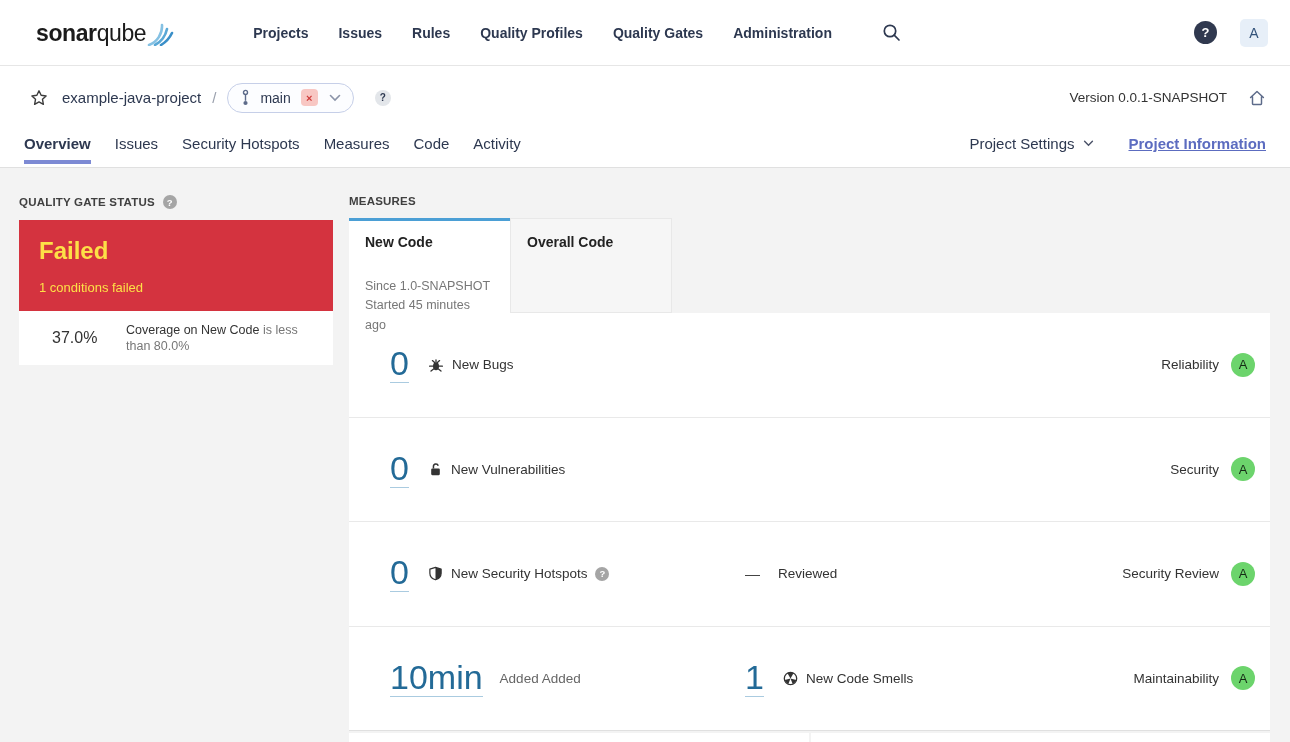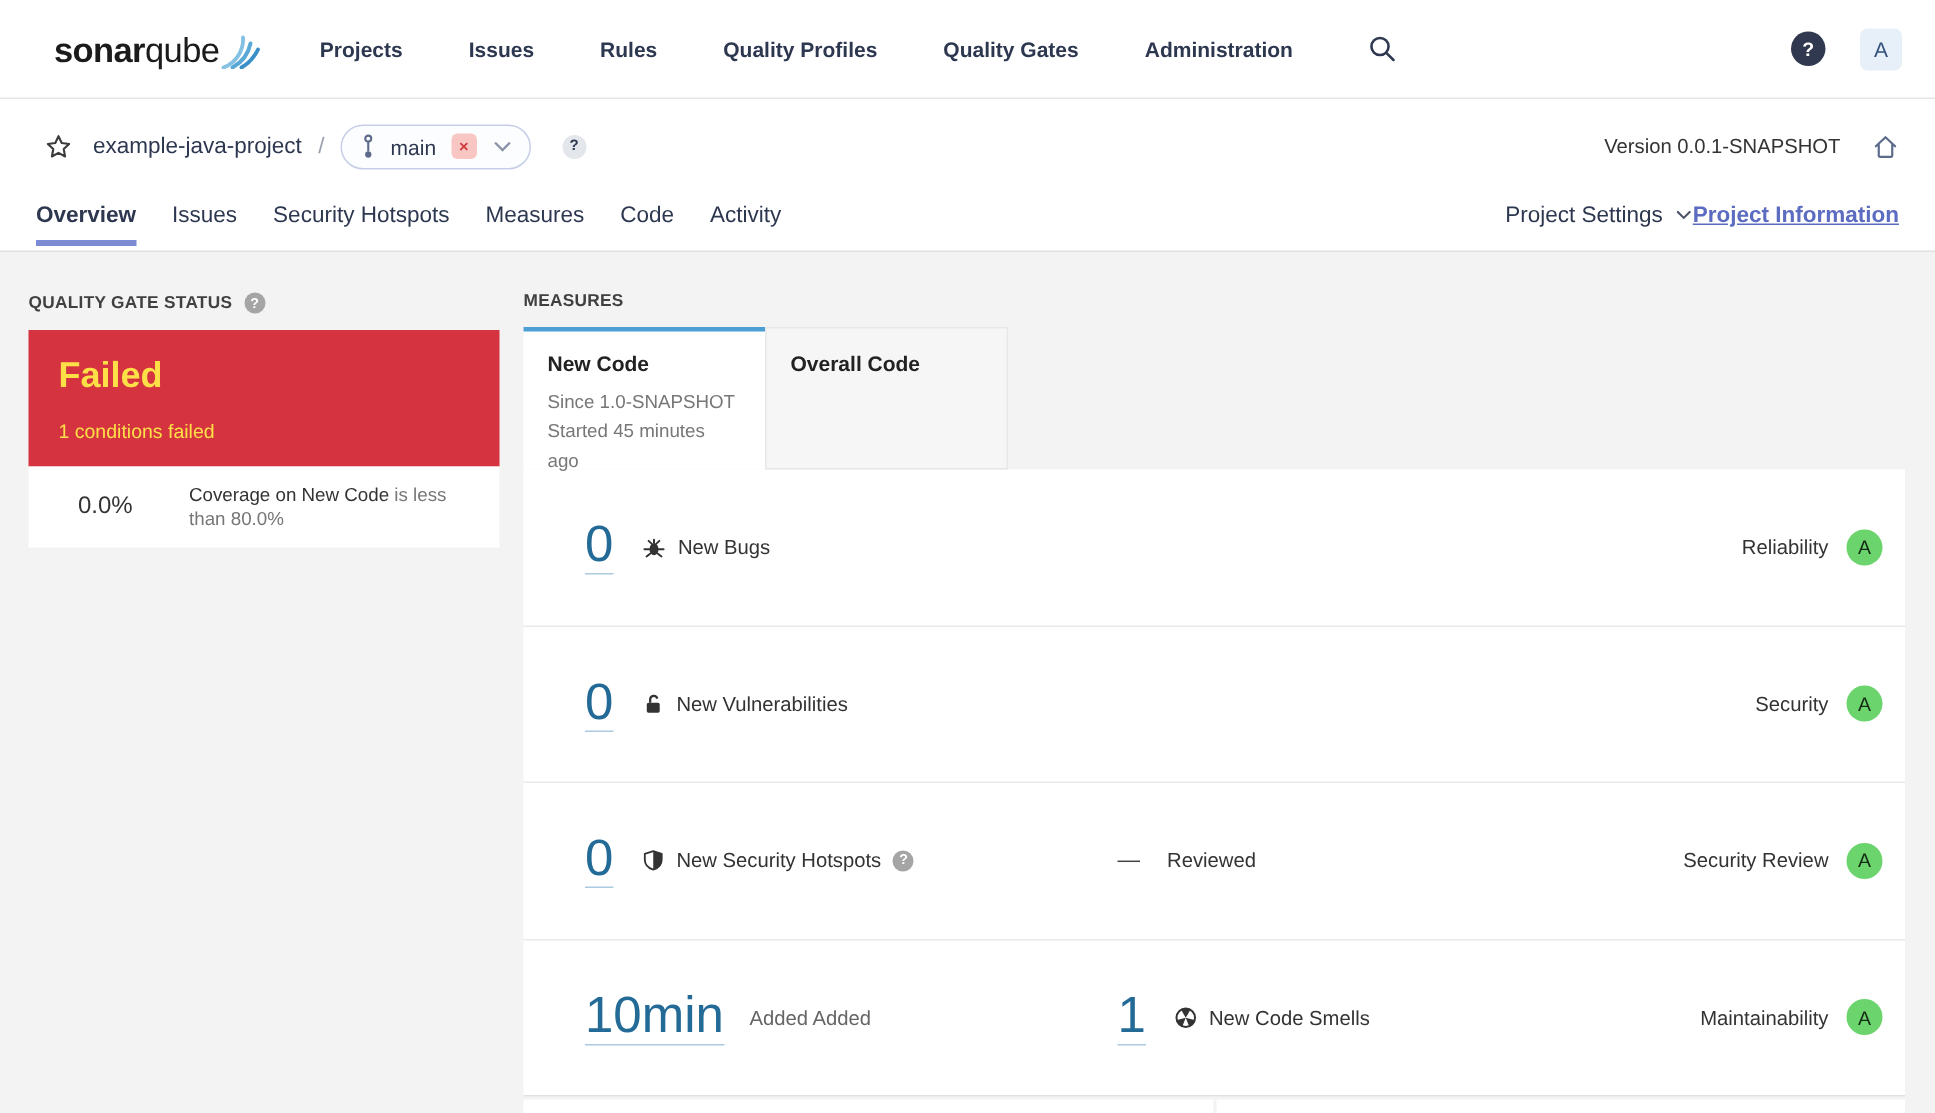--- a/index.html
+++ b/index.html
@@ -6,21 +6,21 @@
   html,body { width:1290px; height:742px; overflow:hidden; }
   body { font-family:"Liberation Sans", sans-serif; background:#f3f3f3; color:#333; }
 
   
   .topnav { height:66px; background:#fff; border-bottom:1px solid #e6e6e6;
             display:flex; align-items:center; padding:0 22px 0 36px; }
   .logo { display:flex; align-items:flex-start; cursor:pointer; }
   .logo-text { font-size:23px; color:#1b1b1b; letter-spacing:-0.4px; line-height:30px; }
   .logo-bold { font-weight:700; }
   .logo-swoosh { margin:-2px 0 0 1px; }
-  .nav-links { display:flex; gap:44px; margin-left:38px; }
+  .nav-links { display:flex; gap:30px; margin-left:78px; }
   .nav-link { font-size:14px; font-weight:700; color:#2d3850; cursor:pointer; }
   .search-btn { margin-left:50px; cursor:pointer; display:flex; align-items:center; }
   .topnav-right { margin-left:auto; display:flex; align-items:center; gap:23px; }
   .help-circle { width:23px; height:23px; border-radius:50%; background:#30394f; color:#fff;
                  font-size:13px; font-weight:700; display:flex; align-items:center; justify-content:center; cursor:pointer; }
   .avatar { width:28px; height:28px; border-radius:5px; background:#e7eff8; color:#33537a;
             font-size:14px; display:flex; align-items:center; justify-content:center; cursor:pointer; }
 
   
   .proj-header { background:#fff; border-bottom:1px solid #e0e0e0; }
@@ -40,21 +40,21 @@
                 justify-content:center; cursor:pointer; }
   .crumb-right { margin-left:auto; display:flex; align-items:center;text-align:right; }
   .version-label { font-size:13.5px; color:#333; }
   .home-btn { margin-left:21px; display:flex; cursor:pointer; }
 
   .tabs-row { display:flex; align-items:center; padding:0 24px; }
   .tabs { display:flex; gap:24px; }
   .tab { position:relative; font-size:15px; color:#2d3850; padding:6px 0 15px; cursor:pointer; }
   .tab.active { font-weight:700; }
   .tab.active::after { content:""; position:absolute; left:0; right:0; bottom:3px; height:4px; background:#7d8ad4; }
-  .tabs-right { margin-left:auto; display:flex; align-items:center; padding-bottom:9px; }
+  .tabs-right { margin-left:auto; display:flex; align-items:center; gap:34px; padding-bottom:9px; }
   .proj-settings { display:flex; align-items:center; gap:9px; font-size:15px; color:#2d3850; cursor:pointer; }
   .proj-info { font-size:15px; font-weight:700; color:#5c6cc0; text-decoration:underline; cursor:pointer; }
 
   
   .content { display:flex; padding:18px 20px 0 19px; gap:16px; }
   .section-label { display:flex; align-items:center; gap:8px; font-size:11.5px; font-weight:700;
                    color:#404040; letter-spacing:.2px; margin:9px 0 11px 0; }
   .mini-help { width:14px; height:14px; border-radius:50%; background:#a5a5a5; color:#fff;
                font-size:9.5px; font-weight:700; display:flex; align-items:center; justify-content:center; cursor:pointer; }
 
@@ -65,21 +65,21 @@
   .qg-condition-card { background:#fff; min-height:54px; display:flex; align-items:center;
                        padding:8px 14px 8px 33px; cursor:pointer; }
   .qg-cond-value { font-size:16px; color:#333; width:74px; flex:none; }
   .qg-cond-text { font-size:12.5px; line-height:1.3; color:#333; }
   .qg-cond-cmp { color:#777; }
 
   .right-col { flex:1; min-width:0; }
   .measure-tabs { display:flex; height:95px; }
   .mtab-active { width:161px; background:#fff; border-top:3px solid #4b9fd5; padding:13px 16px 0; cursor:pointer; }
   .mtab-title { font-size:14px; font-weight:700; color:#222; }
-  .mtab-sub { font-size:12.5px; color:#777; line-height:1.55; margin-top:9px; }
+  .mtab-sub { font-size:12.5px; color:#777; line-height:1.55; margin-top:27px; }
   .mtab-plain { width:162px; background:#f6f6f6; border:1px solid #e8e8e8; padding:15px 16px 0; cursor:pointer; }
 
   .measure-panel { background:#fff; }
   .m-row { height:104.5px; border-bottom:1px solid #e9e9e9; display:flex; align-items:center; position:relative; }
   .m-row:last-child { border-bottom:1px solid #e0e0e0; }
   .m-cell1 { width:43%; flex:none; display:flex; align-items:center; padding-left:41px; }
   .m-cell2 { flex:1; display:flex; align-items:center; }
   .m-num { font-size:34px; color:#236a97; line-height:1.02; padding-bottom:1px;
            border-bottom:1px solid #aacbe0; cursor:pointer; }
   .m-icon { display:flex; margin-left:19px; }
@@ -190,21 +190,21 @@
   <section class="left-col">
     <div class="section-label">
       <span>QUALITY GATE STATUS</span>
       <span class="mini-help">?</span>
     </div>
     <div class="qg-card-failed">
       <div class="qg-status">Failed</div>
       <div class="qg-conditions">1 conditions failed</div>
     </div>
     <div class="qg-condition-card">
-      <span class="qg-cond-value">0.0%</span>
+      <span class="qg-cond-value">37.0%</span>
       <span class="qg-cond-text">
         <span>Coverage on New Code</span>
         <span class="qg-cond-cmp">is less than 80.0%</span>
       </span>
     </div>
   </section>
 
   <section class="right-col">
     <div class="section-label">
       <span>MEASURES</span>

